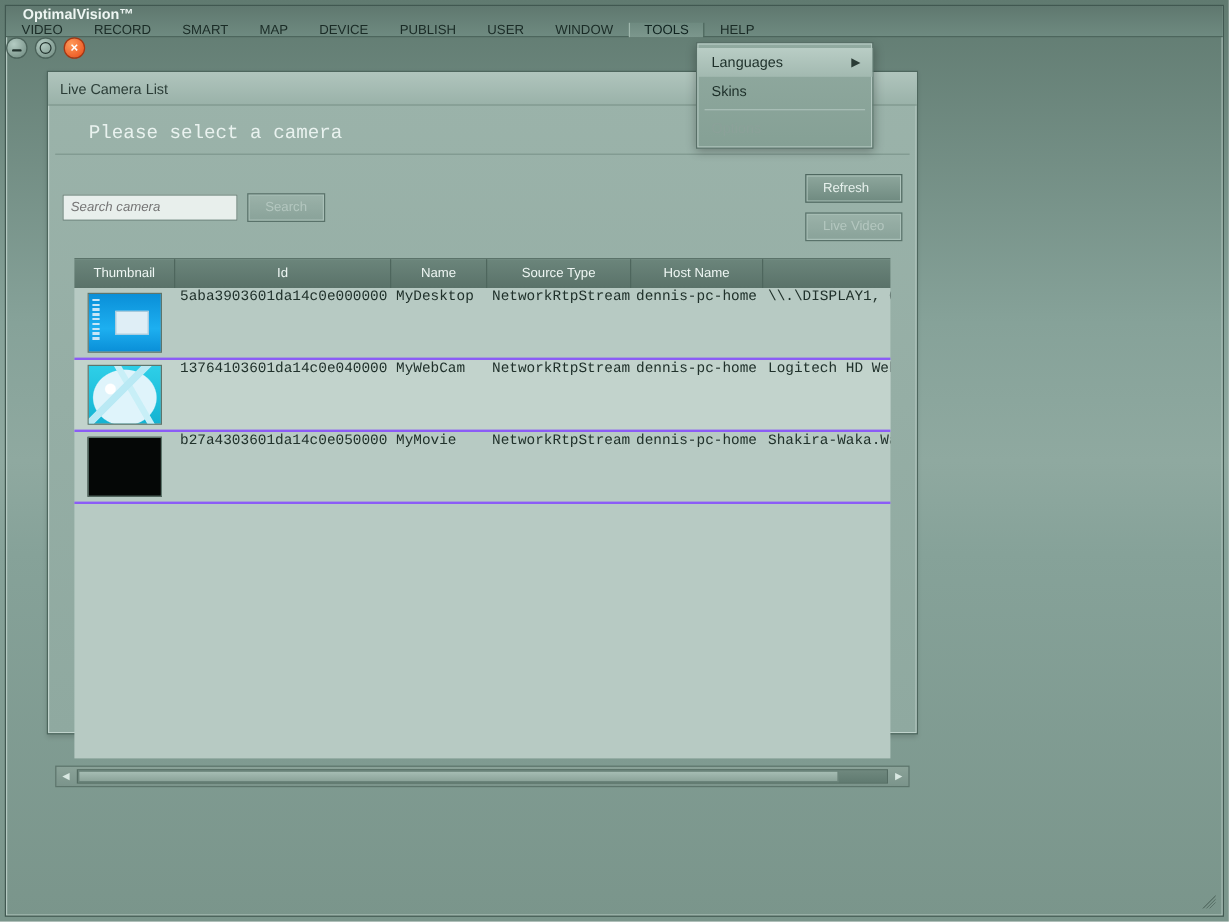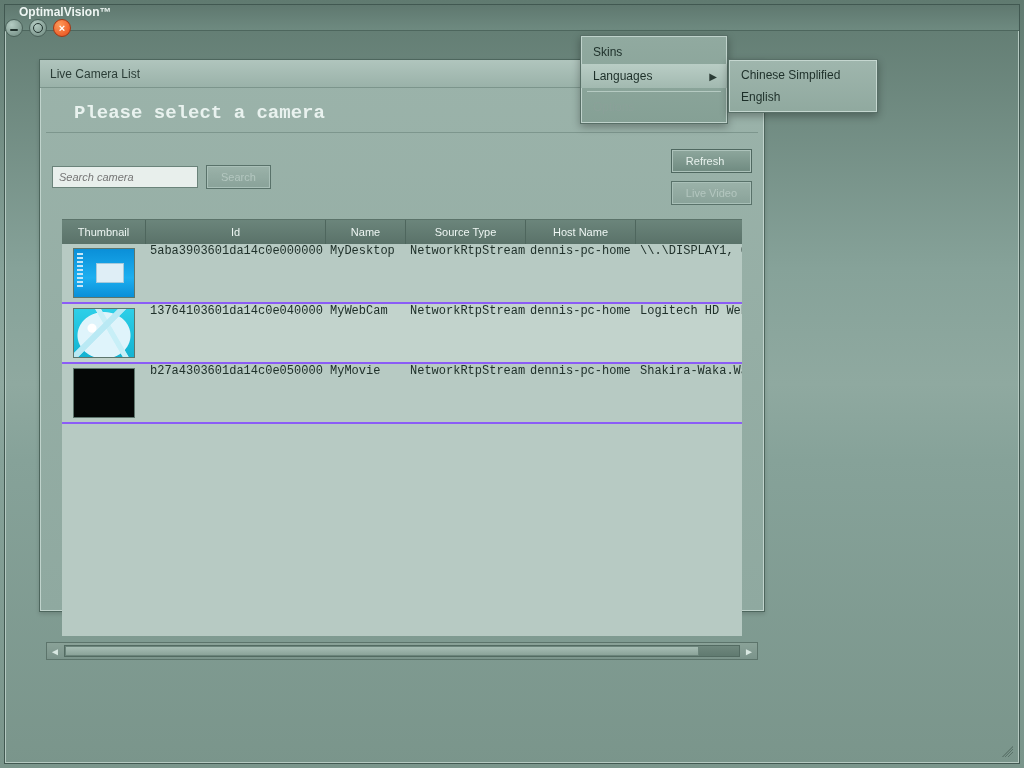--- a/index.html
+++ b/index.html
@@ -57,21 +57,21 @@
     box-shadow: inset 0 0 0 1px #c0d3cc, 0 2px 4px rgba(0,0,0,0.15);
   }
   .panel-title {
     height: 28px; display:flex; align-items:center; padding:0 10px;
     font-size:12px; color:#2b3d37;
     background: linear-gradient(180deg,#b0c5bd,#9ab2a9);
     border-bottom:1px solid #7c958c;
   }
   .panel-sub {
     padding: 14px 28px 8px;
-    font-family: "Courier New", monospace; font-size: 19px; font-weight: bold;
+    font-family: "Courier New", monospace; font-size: 16px; font-weight: normal;
     color: #e9f2ef;
     border-bottom: 1px solid #7d968d;
     margin: 0 6px;
   }
   .toolbar {
     display:flex; align-items:center; padding: 16px 6px 14px 12px; gap:8px;
   }
   .search-input {
     width: 146px; height: 22px; padding: 2px 6px;
     background:#e8efec; border:1px solid #6a837a;
@@ -184,20 +184,32 @@
       linear-gradient(135deg, transparent 80%, #5a7269 81%, #5a7269 84%, transparent 85%);
   }
 </style>
 </head>
 <body>
 
 <div class="outer-frame">
 
   <div class="topbar">
     <div class="app-title">OptimalVision™</div>
+    <div class="menu" id="menu">
+        <div class="menu-item">VIDEO</div>
+        <div class="menu-item">RECORD</div>
+        <div class="menu-item">SMART</div>
+        <div class="menu-item">MAP</div>
+        <div class="menu-item">DEVICE</div>
+        <div class="menu-item">PUBLISH</div>
+        <div class="menu-item">USER</div>
+        <div class="menu-item">WINDOW</div>
+        <div class="menu-item open">TOOLS</div>
+        <div class="menu-item">HELP</div>
+      </div>
     <div class="spacer"></div>
     <div class="win-controls">
       <div class="win-btn min"></div>
       <div class="win-btn max"></div>
       <div class="win-btn close">×</div>
     </div>
   </div>
 
   <div class="panel">
     <div class="panel-title">Live Camera List</div>
@@ -259,28 +271,24 @@
     <div class="hscroll">
       <div class="arrow">◄</div>
       <div class="track">
         <div class="thumb-s"></div>
       </div>
       <div class="arrow">►</div>
     </div>
   </div>
 
   <div class="dropdown">
-    <div class="ditem">Skins</div>
     <div class="ditem hover">
       <span>Languages</span>
       <span class="chev">▶</span>
     </div>
+    <div class="ditem">Skins</div>
     <div class="sep"></div>
     <div class="ditem disabled">Options</div>
   </div>
 
-  <div class="submenu" id="submenu">
-      <div class="sitem">Chinese Simplified</div>
-      <div class="sitem">English</div>
-    </div>
 
   <div class="grip"></div>
 </div>
 
 </body></html>

